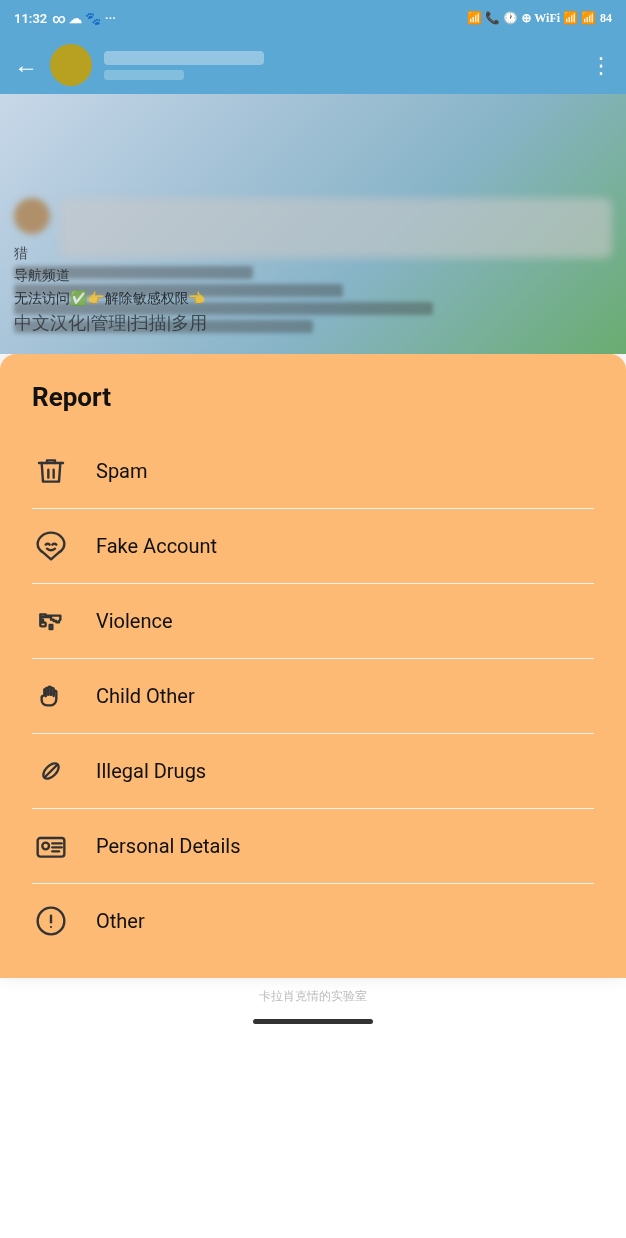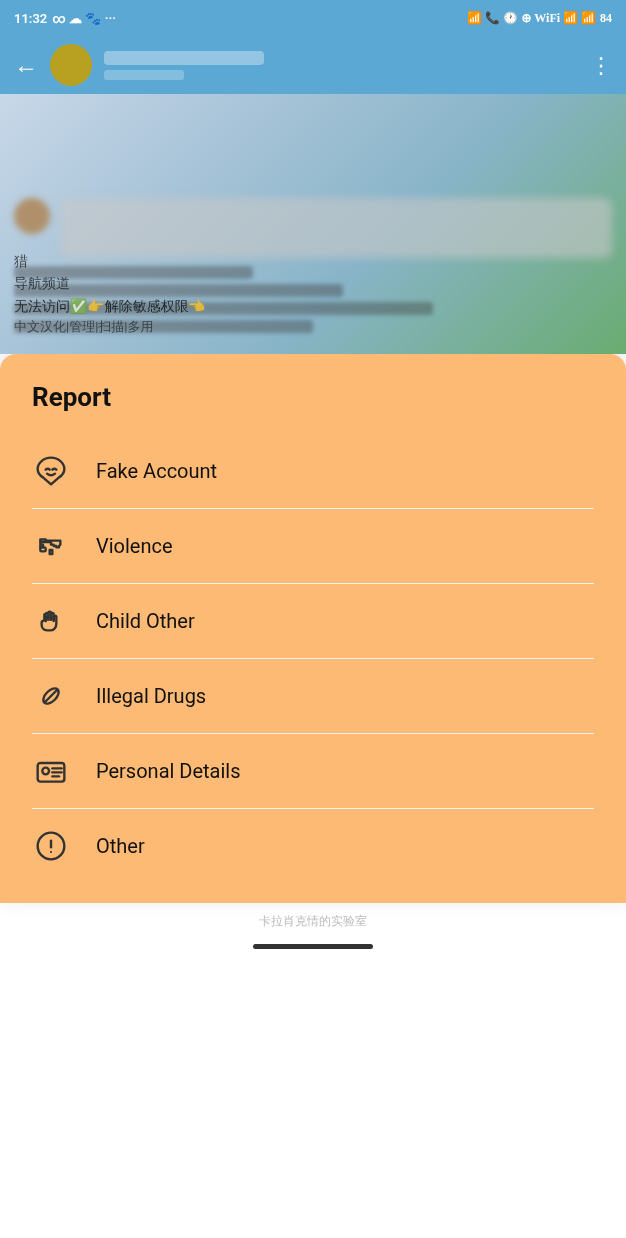--- a/index.html
+++ b/index.html
@@ -252,28 +252,39 @@
     <div class="chat-text-lines">
       <div class="chat-line"></div>
       <div class="chat-line"></div>
       <div class="chat-line"></div>
       <div class="chat-line"></div>
     </div>
     <div class="chat-overlay-text">
       <div style="font-size:14px; color:rgba(0,0,0,0.65);">猎</div>
       <div style="font-size:14px; color:rgba(0,0,0,0.65);">导航频道</div>
       <div class="chat-overlay-emoji-line">无法访问✅👉解除敏感权限👈</div>
-      <div style="font-size:13px; color:rgba(0,0,0,0.55);">中文汉化|管理|扫描|多用</div>
+      <div style="font-size:18px; color:rgba(0,0,0,0.55);">中文汉化|管理|扫描|多用</div>
     </div>
   </div>
 </div>
 
 <div class="report-sheet">
   <div class="report-title">Report</div>
 
+  <div class="report-item">
+    <div class="report-icon">
+      <svg viewBox="0 0 24 24">
+        <polyline points="3 6 5 6 21 6"></polyline>
+        <path d="M19 6l-1 14H6L5 6"></path>
+        <path d="M10 11v6M14 11v6"></path>
+        <path d="M9 6V4h6v2"></path>
+      </svg>
+    </div>
+    <span class="report-label">Spam</span>
+  </div>
 
   <div class="report-item">
     <div class="report-icon">
       <svg viewBox="0 0 24 24">
         <path d="M12 2C6.5 2 2 6 2 10.5c0 2.5 1.5 4.8 4 6.3L12 22l6-5.2c2.5-1.5 4-3.8 4-6.3C22 6 17.5 2 12 2z"></path>
         <path d="M8 11 Q9.5 9.5 11 11" stroke-width="1.8"></path>
         <path d="M13 11 Q14.5 9.5 16 11" stroke-width="1.8"></path>
         <path d="M9 14 Q12 16.5 15 14" stroke-width="1.8"></path>
       </svg>
     </div>

